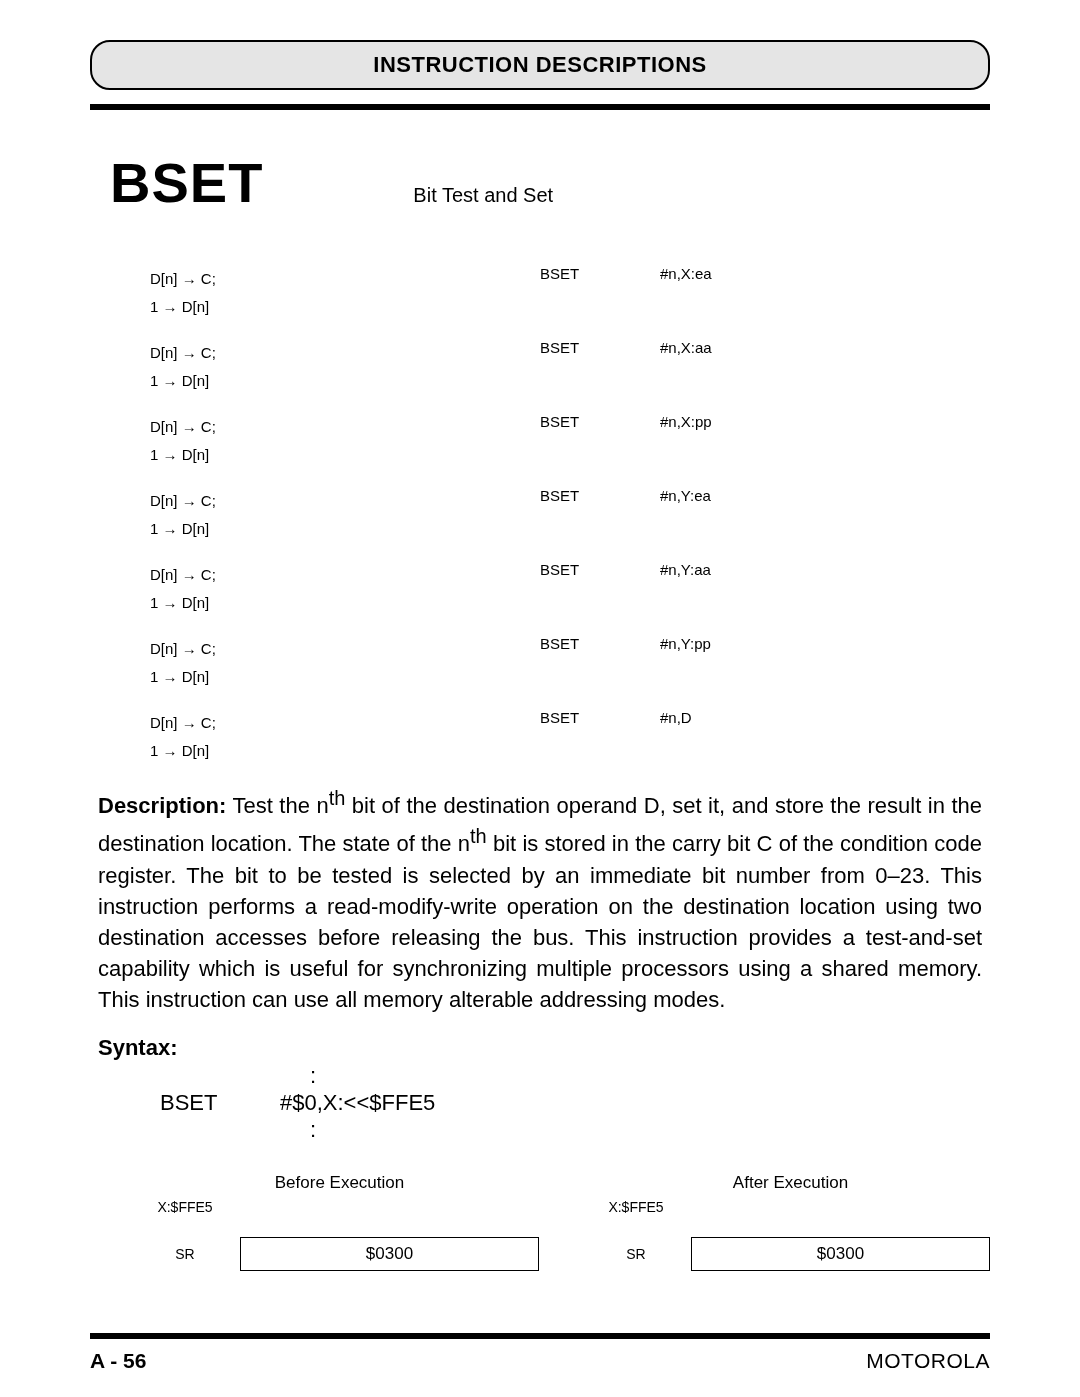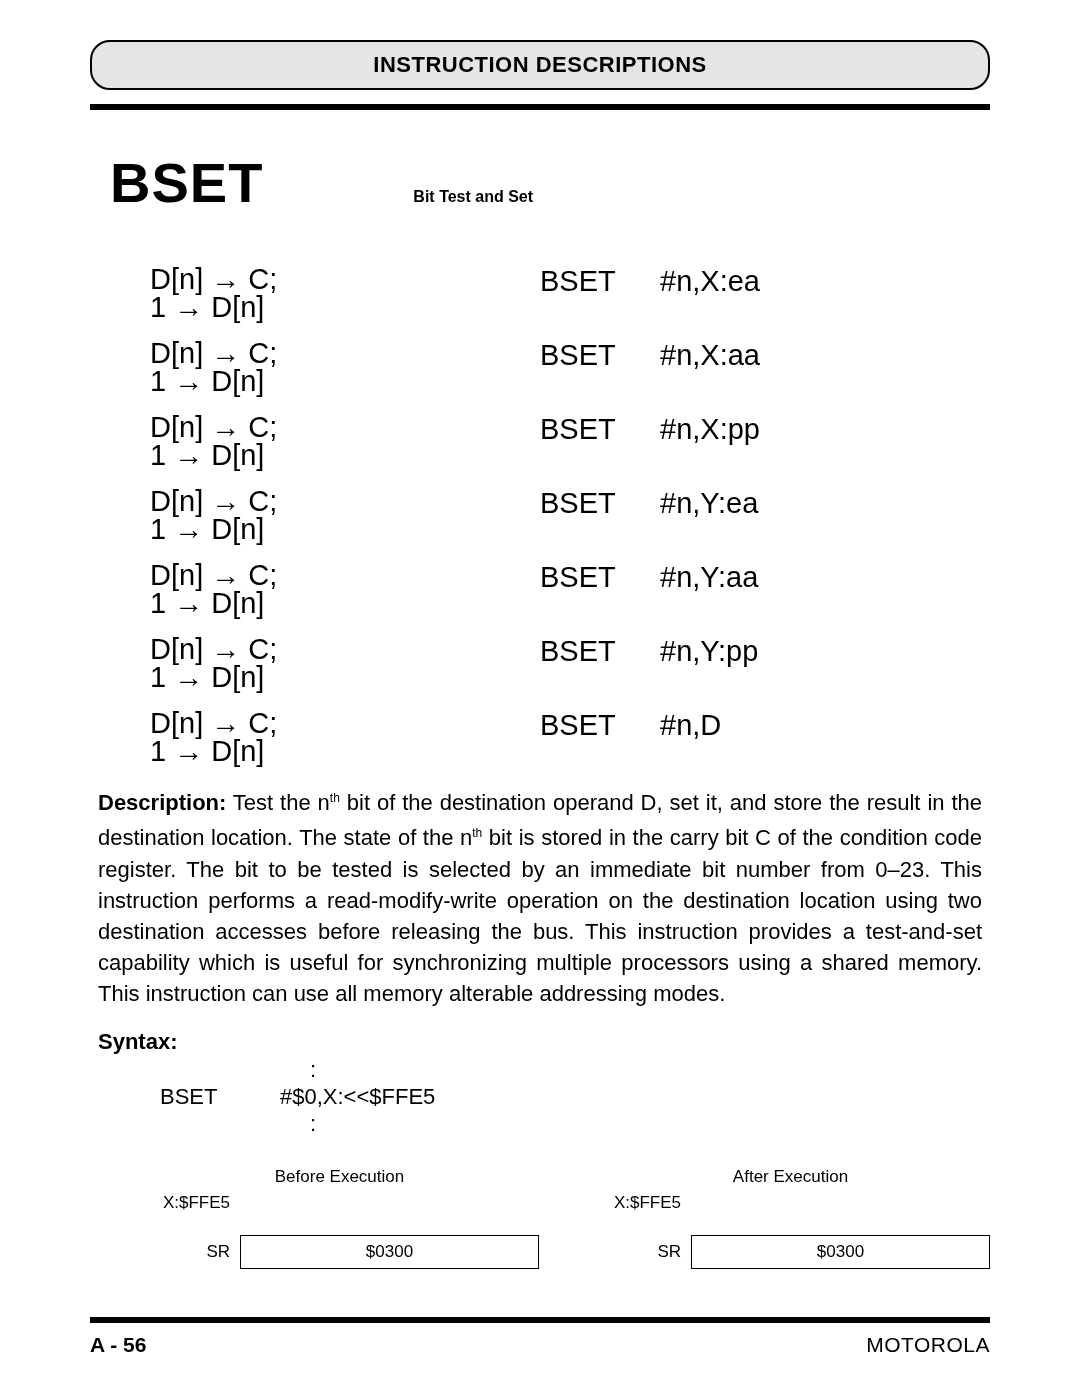--- a/index.html
+++ b/index.html
@@ -37,63 +37,63 @@
     gap: 150px;
     margin-left: 20px;
     margin-bottom: 50px;
   }
   .mnemonic {
     font-size: 56px;
     font-weight: bold;
     letter-spacing: 1px;
   }
   .title {
-    font-size: 16px;
-    font-weight: bold;
+    font-size: 20px;
+    font-weight: normal;
   }
   .ops-row {
     display: flex;
     margin-left: 20px;
     margin-bottom: 6px;
   }
   .ops-left {
     width: 430px;
   }
   .ops-right {
     flex: 1;
     display: flex;
   }
   .op-head {
     font-weight: bold;
     font-size: 22px;
   }
   .op-block {
     display: flex;
     margin-left: 20px;
-    font-size: 29px;
+    font-size: 15px;
     margin-bottom: 18px;
   }
   .op-left {
     width: 430px;
     padding-left: 40px;
     line-height: 28px;
   }
   .op-right {
     flex: 1;
     display: flex;
   }
   .op-right .mcol { width: 120px; }
   .desc {
     font-size: 22px;
     line-height: 31px;
     text-align: justify;
     margin: 4px 8px 20px 8px;
   }
   .desc .lbl { font-weight: bold; }
-  sup { font-size: 12px; }
+  sup { font-size: 20px; }
   .example-lbl {
     font-weight: bold;
     font-size: 22px;
     margin-left: 8px;
     margin-bottom: 2px;
   }
   .ex-lines {
     margin-left: 70px;
     font-size: 22px;
   }
@@ -119,36 +119,36 @@
     font-size: 17px;
     margin-bottom: 6px;
   }
   .reg-row {
     display: flex;
     align-items: center;
     margin-bottom: 22px;
   }
   .reg-label {
     width: 100px;
-    text-align: right;
-    font-size: 17px;
+    text-align: center;
+    font-size: 14px;
     padding-right: 10px;
   }
   .reg-box {
     flex: 1;
     border: 1px solid #000;
     text-align: center;
     font-size: 17px;
     padding: 6px 0;
   }
   .footer {
     position: absolute;
     left: 90px;
     right: 90px;
-    bottom: 40px;
+    bottom: 24px;
   }
   .footer-rule {
     border: none;
     border-top: 6px solid #000;
     margin: 0 0 10px 0;
   }
   .footer-row {
     display: flex;
     justify-content: space-between;
     font-size: 21px;

